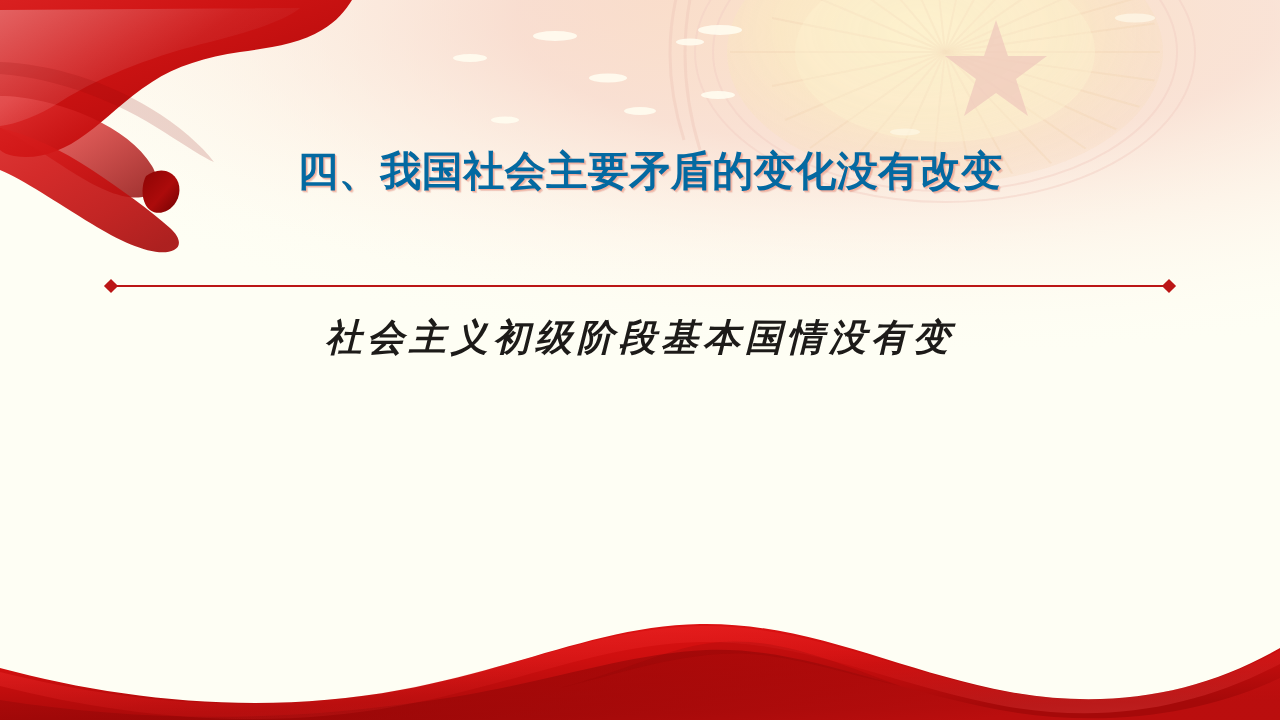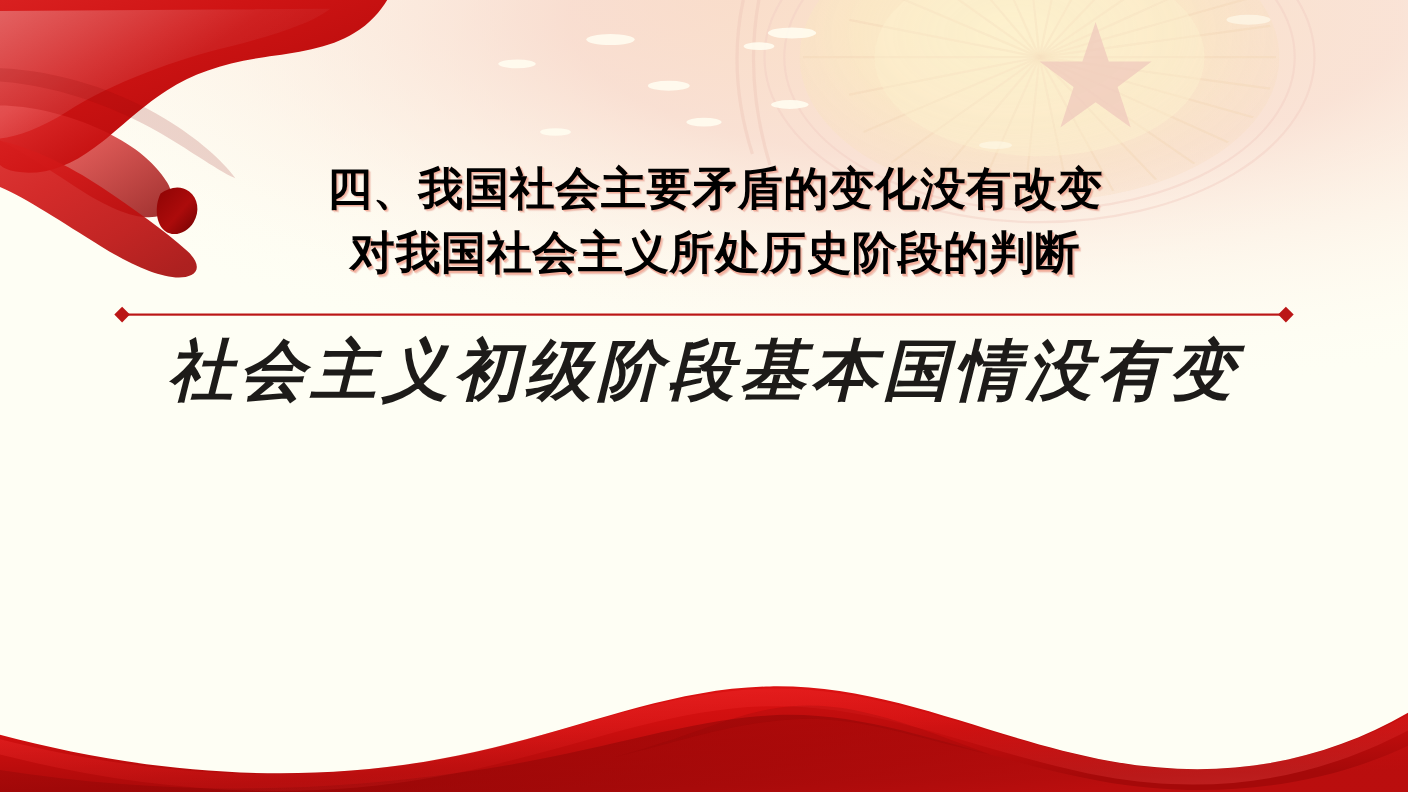--- a/index.html
+++ b/index.html
@@ -40,21 +40,21 @@
     top: 142px;
     width: 1280px;
     text-align: center;
   }
   .title-line {
     font-family: "Liberation Sans", "DejaVu Sans", sans-serif;
     font-weight: 700;
     font-size: 41px;
     line-height: 59px;
     letter-spacing: 0.5px;
-    color: #000000;
+    color: #0369a1;
     white-space: nowrap;
     text-shadow: 1px 1px 0 rgba(245,170,150,0.85), 2px 2px 1px rgba(200,60,40,0.25);
     margin-left: 20px;
   }
 
   .divider {
     position: absolute;
     left: 106px;
     top: 281px;
     width: 1068px;
@@ -83,21 +83,21 @@
     position: absolute;
     left: 0;
     top: 306px;
     width: 1280px;
     text-align: center;
   }
   .body-line {
     font-family: "DejaVu Serif", "Liberation Serif", serif;
     font-style: italic;
     font-weight: 600;
-    font-size: 60px;
+    font-size: 37px;
     line-height: 63px;
     letter-spacing: 5px;
     color: #1d1b19;
     white-space: nowrap;
   }
 </style>
 </head>
 <body>
 
 <div id="slide">
@@ -296,21 +296,20 @@
                C258,732 120,716 0,686 Z" fill="url(#waveHi)"></path>
       <path d="M560,688 C640,666 672,646 720,642 C780,637 840,664 900,686
                C830,670 776,650 720,654 C664,658 626,672 560,688 Z" fill="#7d0303" opacity="0.18"></path>
     </g>
   </svg>
 
   <div id="content">
 
     <div class="title-block">
       <div class="title-line">四、我国社会主要矛盾的变化没有改变</div>
-      <div class="title-line">对我国社会主义所处历史阶段的判断</div>
     </div>
 
     <div class="divider">
       <span class="dot left"></span>
       <span class="rule"></span>
       <span class="dot right"></span>
     </div>
 
     <div class="body-block">
       <div class="body-line">社会主义初级阶段基本国情没有变</div>

